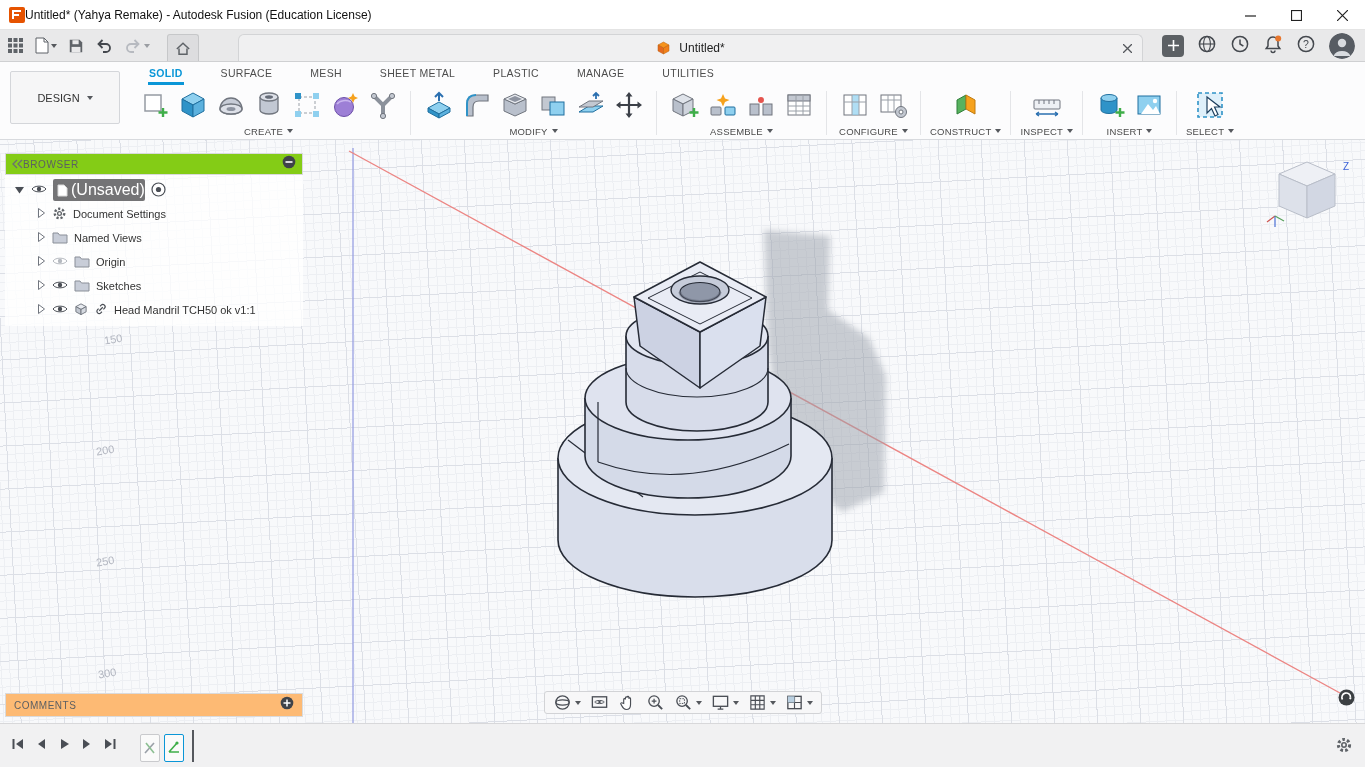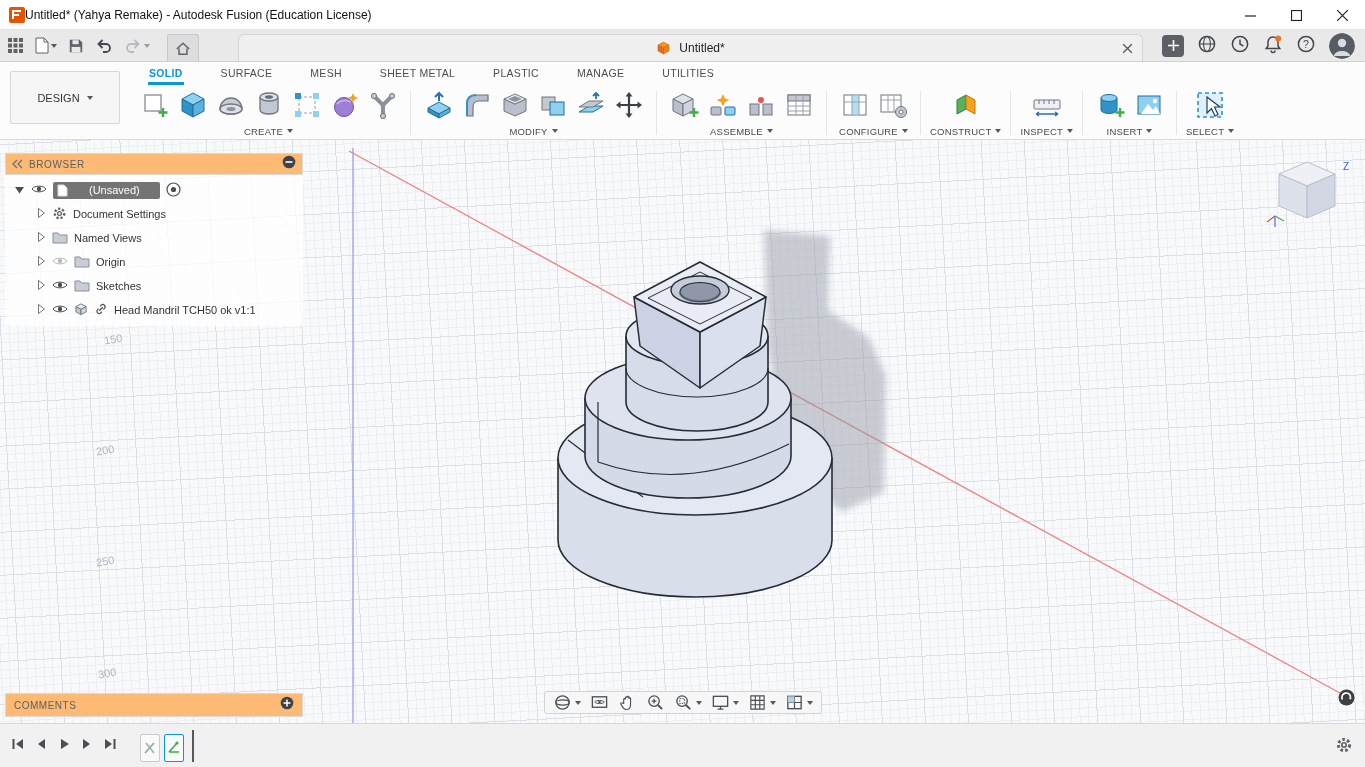--- a/index.html
+++ b/index.html
@@ -50,27 +50,27 @@
       repeating-linear-gradient(to right,#edeff3 0 1px,transparent 1px 8.6px),
       repeating-linear-gradient(to bottom,#edeff3 0 1px,transparent 1px 8.6px);}
   .modelsvg{position:absolute;left:0;top:0}
   .glabel{position:absolute;font-size:11px;color:#b2b6c0;transform:rotate(-9deg)}
 
   
   .viewcube{position:absolute;top:12px;right:10px;width:92px;height:88px}
 
   
   .browser{position:absolute;left:5px;top:13px;width:298px}
-  .browser-header{height:22px;background:#fdba74;border:1px solid #d9dadc;display:flex;align-items:center;padding:0 6px;gap:6px}
+  .browser-header{height:22px;background:#84cc16;border:1px solid #d9dadc;display:flex;align-items:center;padding:0 6px;gap:0}
   .browser-title{font-size:10px;letter-spacing:.6px;color:#5c5f63;flex:1}
   .btree{background:rgba(255,255,255,.78);padding:3px 0 4px 0}
   .trow{height:24px;display:flex;align-items:center;gap:6px;font-size:11px;color:#333}
   .trow.root{padding-left:8px}
   .trow.child{padding-left:32px}
-  .pill{background:#747476;color:#fff;border-radius:2px;padding:2px 20px 2px 4px;display:flex;align-items:center;gap:21px;font-size:11px}
+  .pill{background:#747476;color:#fff;border-radius:2px;padding:2px 0 2px 4px;display:flex;align-items:center;gap:3px;font-size:16px}
 
   
   .comments{position:absolute;left:5px;bottom:6px;width:298px;height:24px;background:#fdba74;border:1px solid #d9dadc;display:flex;align-items:center;padding:0 8px;gap:6px}
   .comments .clabel{font-size:10px;letter-spacing:.5px;color:#5c5f63;flex:1}
 
   
   .navbar{position:absolute;left:50%;bottom:9px;transform:translateX(-50%);background:#f7f7f8;border:1px solid #d2d3d6;border-radius:3px;padding:2px 8px;display:flex;align-items:center;gap:9px;height:23px}
   .nitem{display:flex;align-items:center;gap:3px}
 
   

